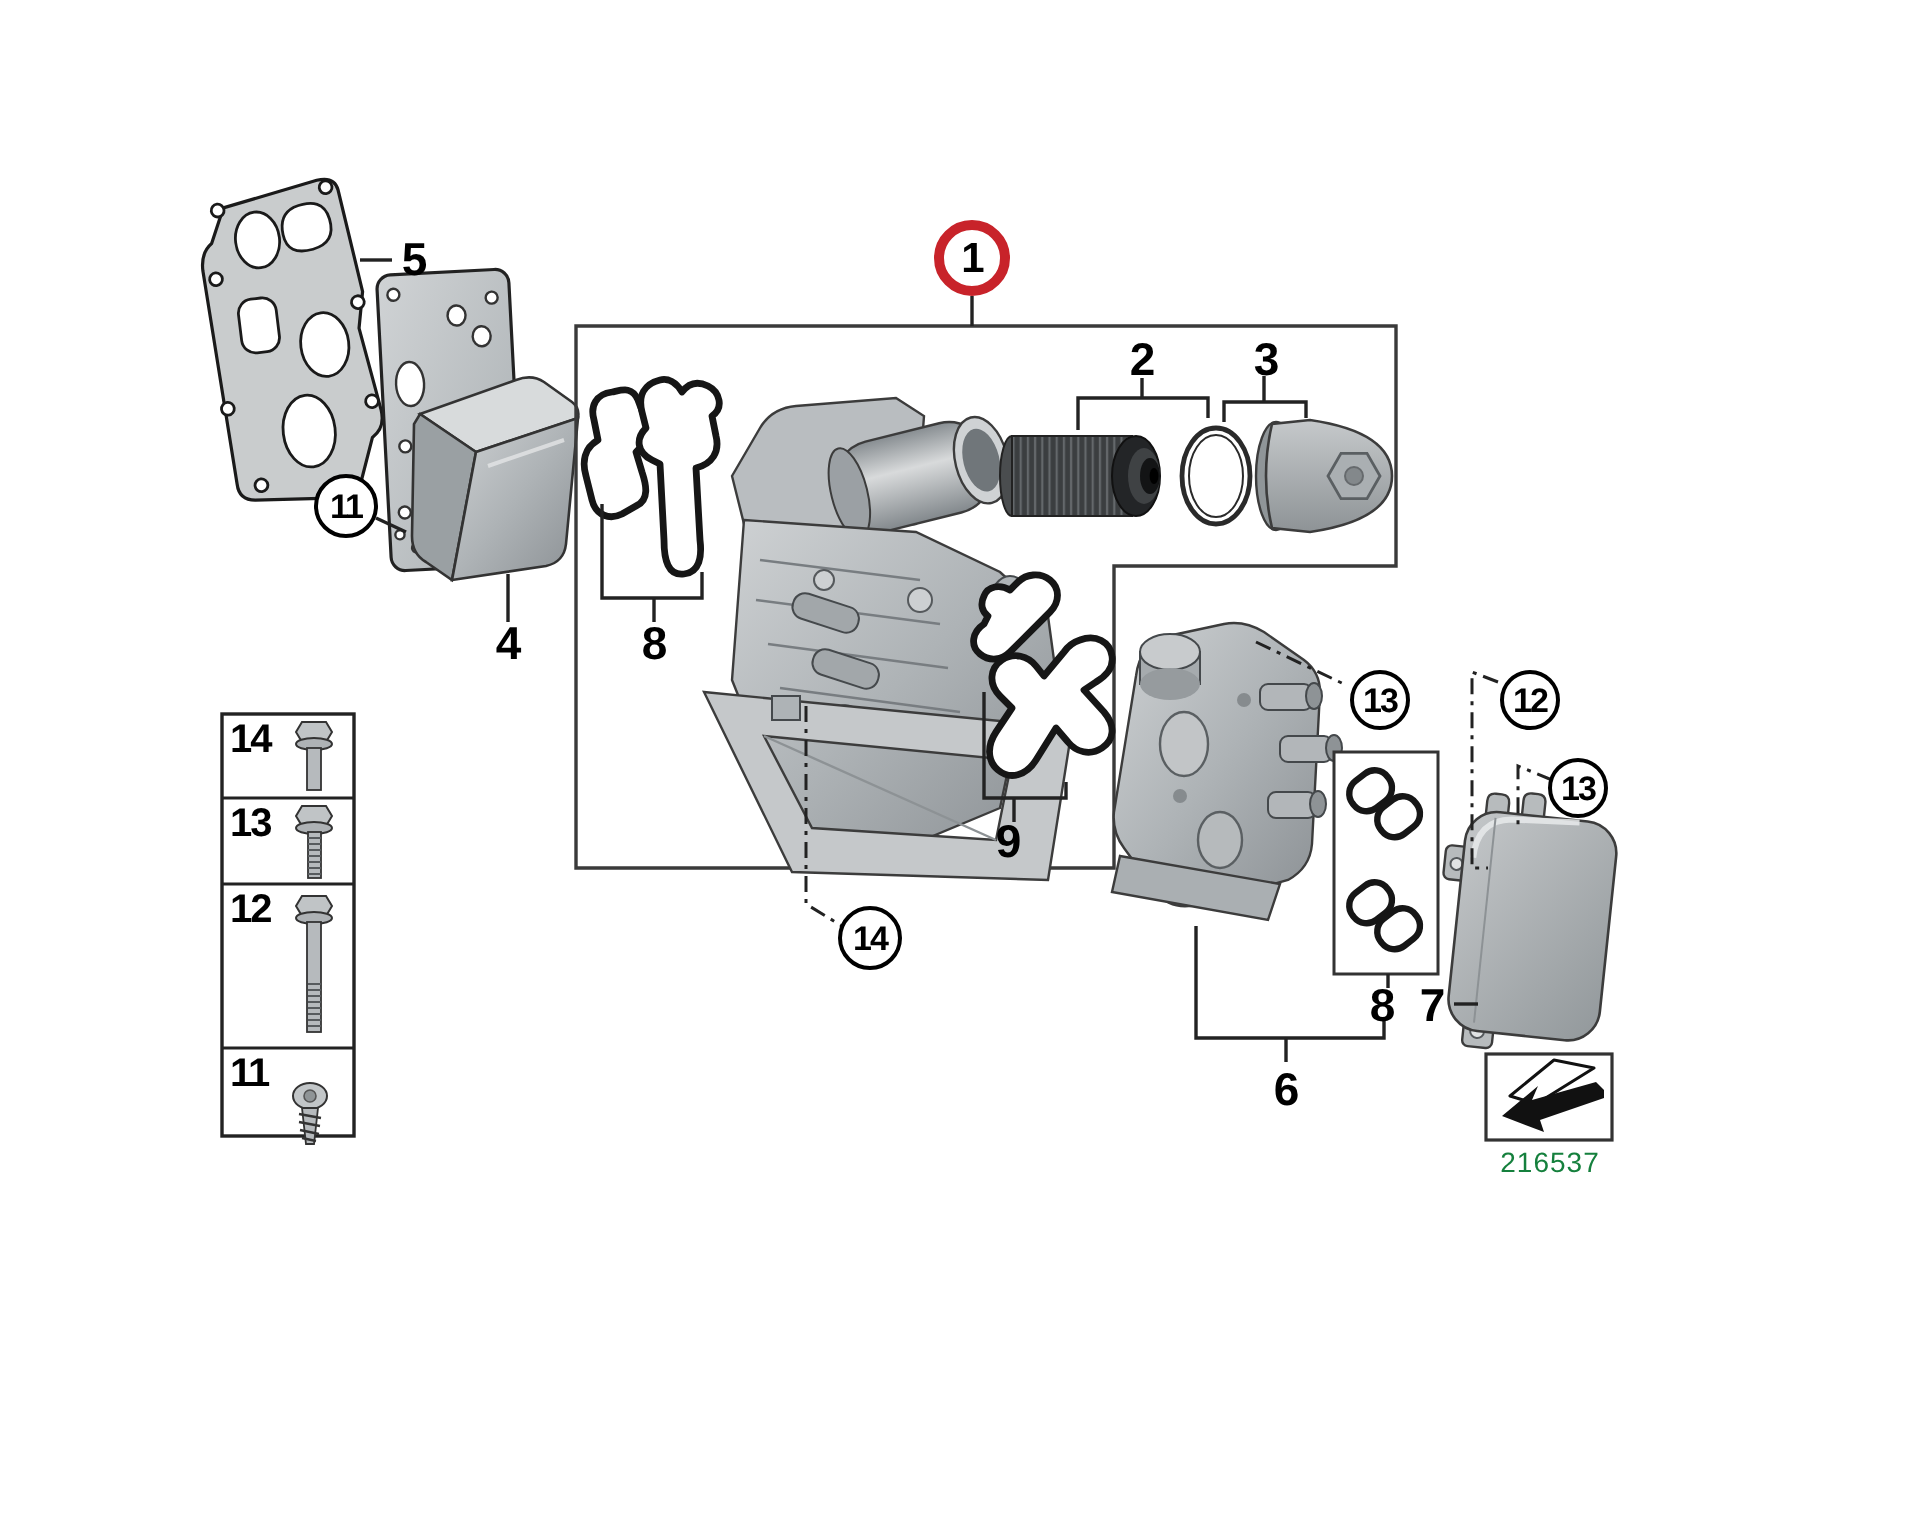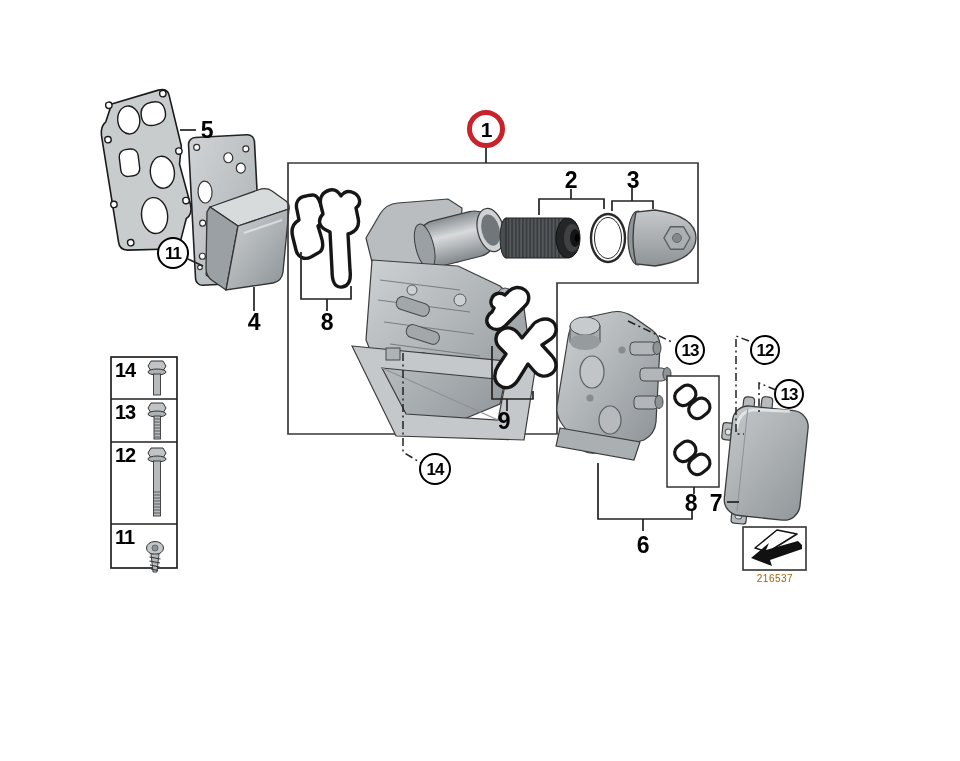--- a/index.html
+++ b/index.html
@@ -8,21 +8,21 @@
   .canvas svg{position:absolute;left:0;top:0;}
   .lbl{position:absolute;transform:translate(-50%,-50%);font-weight:700;
        font-size:23px;color:#000;letter-spacing:-0.5px;line-height:1;}
   .ccall{position:absolute;transform:translate(-50%,-50%);box-sizing:border-box;
          border:2.5px solid #000;border-radius:50%;background:#fff;
          display:flex;align-items:center;justify-content:center;
          font-weight:700;font-size:17px;color:#000;letter-spacing:-1px;line-height:1;}
   .main-call{border:5px solid #c8232a;width:38px;height:38px;font-size:21px;}
   .tbl-num{position:absolute;font-weight:700;font-size:20px;color:#000;
            letter-spacing:-1px;line-height:1;}
-  .dwg{position:absolute;transform:translateX(-50%);font-size:10px;color:#a16207;
+  .dwg{position:absolute;transform:translateX(-50%);font-size:14px;color:#15803d;
        letter-spacing:0.5px;line-height:1;}
 </style>
 </head>
 <body>
 
 <div class="canvas">
 
 <svg width="960" height="761" viewBox="0 0 960 761">
   <defs>
     <linearGradient id="gm" x1="0" y1="0" x2="1" y2="1">

